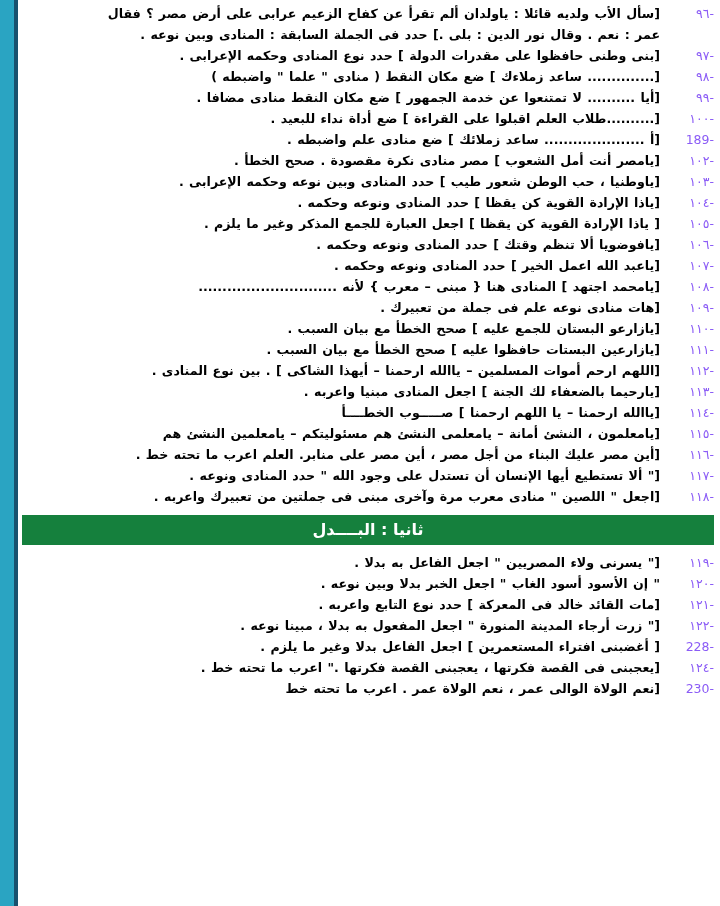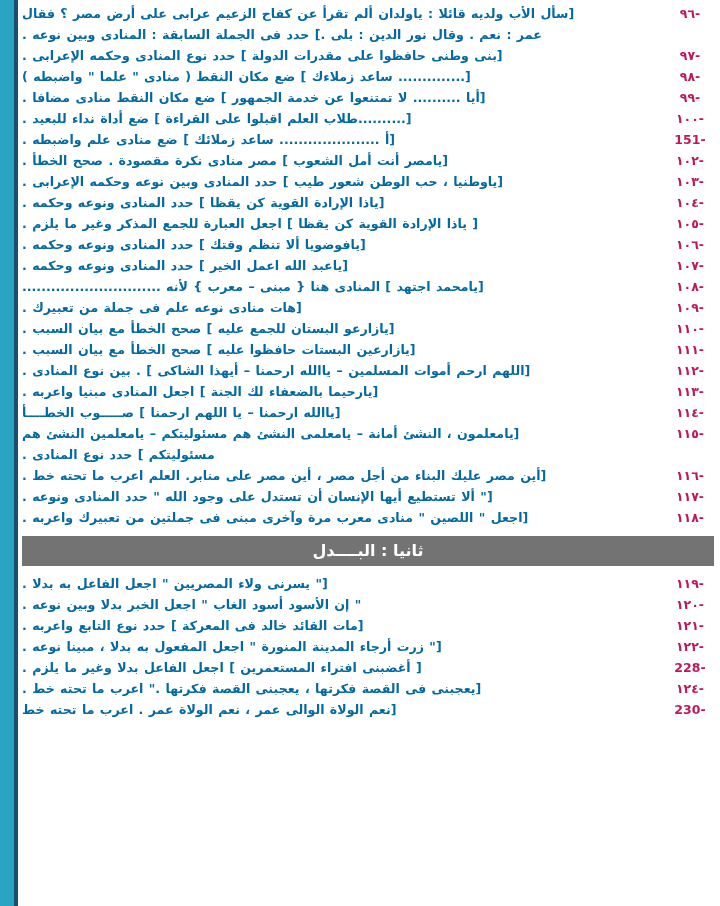--- a/index.html
+++ b/index.html
@@ -35,41 +35,41 @@
   }
   .row{
     display:flex;
     flex-direction:row;
     align-items:flex-start;
     width:100%;
     margin-bottom:1px;
   }
   .num{
     flex:0 0 48px;
-    text-align:center;
+    text-align:right;
     direction:rtl;
-    color:#be185d;
-    font-weight:bold;
+    color:#8b5cf6;
+    font-weight:normal;
     font-size:12.5px;
     line-height:20px;
     padding-left:4px;
     white-space:nowrap;
   }
   .txt{
     flex:1 1 auto;
-    text-align:left;
+    text-align:right;
     font-size:12.6px;
     line-height:20px;
-    color:#0369a1;
+    color:#000000;
     font-weight:bold;
     padding-right:2px;
     word-spacing:1px;
   }
   .section-banner{
-    background:#737373;
+    background:#15803d;
     color:#ffffff;
     text-align:center;
     font-weight:bold;
     font-size:16px;
     padding:5px 0 6px 0;
     margin:7px 0 8px 0;
     letter-spacing:1px;
   }
 </style>
 </head>
@@ -99,21 +99,21 @@
     </div>
     <div class="row">
       <div class="num">-٩٩</div>
       <div class="txt">[أيا .......... لا تمتنعوا عن خدمة الجمهور ]   ضع مكان النقط منادى  مضافا .</div>
     </div>
     <div class="row">
       <div class="num">-١٠٠</div>
       <div class="txt">[..........طلاب العلم اقبلوا على القراءة ]   ضع أداة نداء للبعيد .</div>
     </div>
     <div class="row">
-      <div class="num">-151</div>
+      <div class="num">-189</div>
       <div class="txt">[أ ..................... ساعد زملائك ]   ضع منادى علم  واضبطه .</div>
     </div>
     <div class="row">
       <div class="num">-١٠٢</div>
       <div class="txt">[يامصر أنت أمل الشعوب ]   مصر منادى نكرة مقصودة .   صحح الخطأ .</div>
     </div>
     <div class="row">
       <div class="num">-١٠٣</div>
       <div class="txt">[ياوطنيا ، حب الوطن شعور طيب ]   حدد المنادى وبين نوعه وحكمه الإعرابى .</div>
     </div>
@@ -159,24 +159,20 @@
     </div>
     <div class="row">
       <div class="num">-١١٤</div>
       <div class="txt">[ياالله ارحمنا – يا اللهم ارحمنا ]   صـــــوب الخطــــأ</div>
     </div>
     <div class="row">
       <div class="num">-١١٥</div>
       <div class="txt">[يامعلمون ، النشئ أمانة – يامعلمى النشئ  هم مسئوليتكم – يامعلمين النشئ هم</div>
     </div>
     <div class="row">
-      <div class="num"></div>
-      <div class="txt">مسئوليتكم ]   حدد نوع المنادى .</div>
-    </div>
-    <div class="row">
       <div class="num">-١١٦</div>
       <div class="txt">[أين مصر عليك البناء من أجل مصر ، أين مصر على منابر. العلم اعرب ما تحته خط .</div>
     </div>
     <div class="row">
       <div class="num">-١١٧</div>
       <div class="txt">[" ألا تستطيع أيها الإنسان أن تستدل على وجود الله " حدد المنادى ونوعه .</div>
     </div>
     <div class="row">
       <div class="num">-١١٨</div>
       <div class="txt">[اجعل " اللصين " منادى معرب مرة وآخرى مبنى فى جملتين من تعبيرك واعربه .</div>

